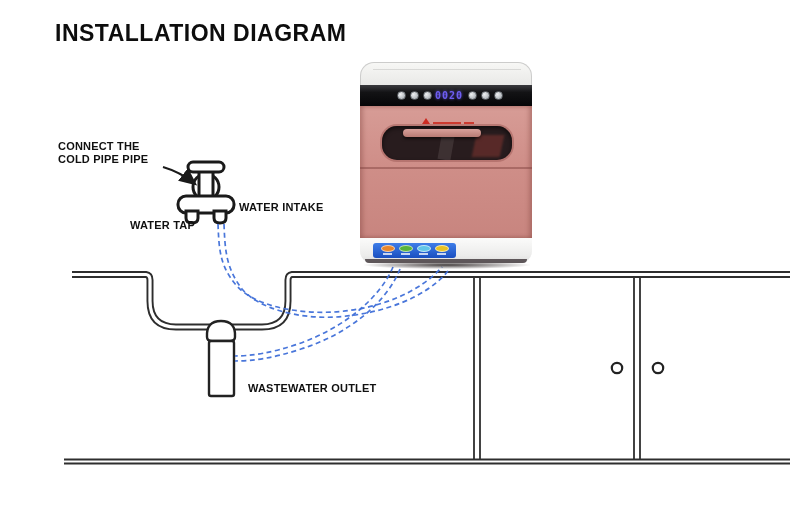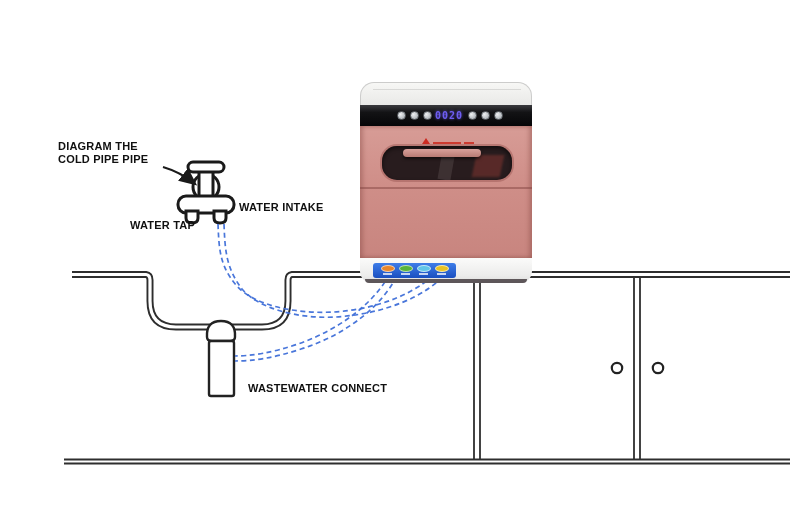--- a/index.html
+++ b/index.html
@@ -27,21 +27,21 @@
   svg.art { position:absolute; left:0; top:0; z-index:1; }
   .dline-outer { fill:none; stroke:#2e2e2e; stroke-width:7;   stroke-linejoin:round; }
   .dline-inner { fill:none; stroke:#ffffff; stroke-width:3.2; stroke-linejoin:round; }
   .thin  { stroke:#2e2e2e; stroke-width:1.8; }
   .floor { stroke:#2e2e2e; stroke-width:2.2; }
   .tapln { fill:#ffffff; stroke:#1a1a1a; stroke-width:3; }
   .drain { fill:#ffffff; stroke:#222222; stroke-width:2.4; }
   .hose  { fill:none; stroke:#3f6fd8; stroke-width:1.7; stroke-dasharray:5 3.5; opacity:.95; }
   .arrow { fill:none; stroke:#1a1a1a; stroke-width:2; }
   
-  .dw { position:absolute; left:360px; top:62px; width:172px; height:201px; z-index:2;margin-top:20px; }
+  .dw { position:absolute; left:360px; top:62px; width:172px; height:201px; z-index:2; }
   .dw-lid {
     position:absolute; left:0; top:0; width:172px; height:23px;
     background:linear-gradient(180deg,#f7f7f5,#e9e9e7);
     border:1px solid #cccccb; border-bottom:none;
     border-radius:14px 14px 0 0;
   }
   .dw-lid-crease { position:absolute; left:12px; top:6px; width:148px; height:0; border-top:1px solid #d8d8d6; }
   .dw-panel {
     position:absolute; left:0; top:23px; width:172px; height:21px;
     background:linear-gradient(180deg,#3a3a3e 0%,#131315 35%,#050507 100%);
@@ -205,22 +205,23 @@
           </span>
         <span class="badge b4">
             <i></i>
             <b></b>
           </span>
       </div>
       <div class="dw-base-edge"></div>
     </div>
   </div>
 
+  <div class="title">INSTALLATION DIAGRAM</div>
 
   <div class="lbl lbl-connect">
-    <div>DIAGRAM THE</div>
+    <div>CONNECT THE</div>
     <div>COLD PIPE PIPE</div>
   </div>
   <div class="lbl lbl-watertap">WATER TAP</div>
   <div class="lbl lbl-intake">WATER INTAKE</div>
-  <div class="lbl lbl-waste">WASTEWATER CONNECT</div>
+  <div class="lbl lbl-waste">WASTEWATER OUTLET</div>
 
 </div>
 
 </body></html>

